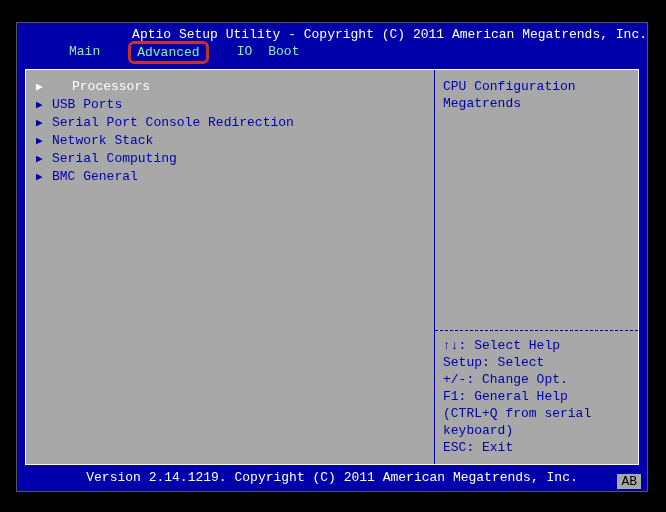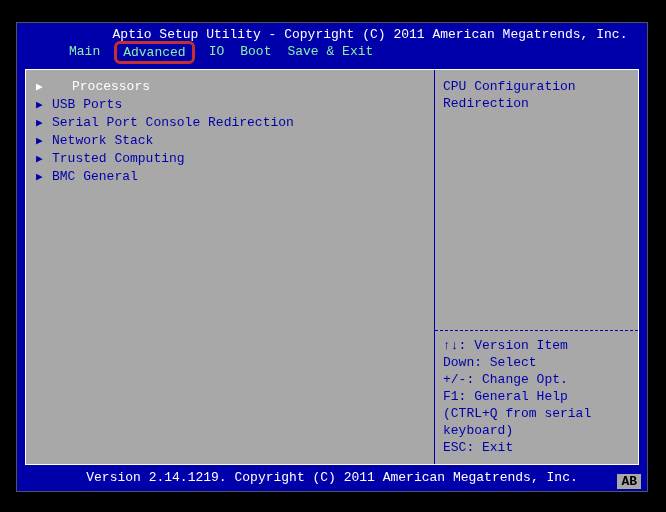--- a/index.html
+++ b/index.html
@@ -16,42 +16,42 @@
       top: 22px;
       left: 16px;
       width: 632px;
       height: 470px;
       background: #0000aa;
       border: 1px solid #555;
     }
     .header {
       color: #fff;
       padding: 4px 0 0 0;
-      text-align: center;
+      text-align: right;
     }
     .title-line {
       padding-left: 76px;
       white-space: pre;
     }
     .tabs {
       display: flex;
       padding: 2px 0 4px 48px;
       gap: 8px;
       color: #86efac;
     }
     .tab {
       padding: 0 4px;
       cursor: pointer;
     }
     .tab.active {
       position: relative;
       border: 3px solid #c43030;
       border-radius: 6px;
       padding: 1px 6px;
-      margin: -3px 2px;
+      margin: -3px 16px;
     }
     .main-area {
       position: absolute;
       top: 46px;
       left: 8px;
       right: 8px;
       bottom: 26px;
       background: #a8a8a8;
       border: 1px solid #fff;
       display: flex;
@@ -110,36 +110,35 @@
       text-align: center;
       padding: 2px 0;
     }
     .ab-badge {
       position: absolute;
       right: 6px;
       bottom: 2px;
       background: #a8a8a8;
       color: #000;
       padding: 0 4px;
-      font-weight: bold;
+      font-weight: normal;
     }
   </style>
 </head>
 <body>
 
 <div class="bios-frame">
 
   <div class="header">
     <div class="title-line">Aptio Setup Utility - Copyright (C) 2011 American Megatrends, Inc.</div>
     <div class="tabs" id="tabs">
         <div class="tab">Main</div>
         <div class="tab active">Advanced</div>
         <div class="tab">IO</div>
         <div class="tab">Boot</div>
-        <div class="tab">Save &amp; Exit</div>
       </div>
   </div>
 
   <div class="main-area">
     <div class="left-pane" id="menu">
         <div class="menu-item selected">
           <span class="arrow" style="color: rgb(255, 255, 255);">▶</span>
           <span class="label">Processors</span>
         </div>
         <div class="menu-item">
@@ -149,36 +148,36 @@
         <div class="menu-item">
           <span class="arrow" style="color: rgb(0, 0, 170);">▶</span>
           <span class="label">Serial Port Console Redirection</span>
         </div>
         <div class="menu-item">
           <span class="arrow" style="color: rgb(0, 0, 170);">▶</span>
           <span class="label">Network Stack</span>
         </div>
         <div class="menu-item">
           <span class="arrow" style="color: rgb(0, 0, 170);">▶</span>
-          <span class="label">Trusted Computing</span>
+          <span class="label">Serial Computing</span>
         </div>
         <div class="menu-item">
           <span class="arrow" style="color: rgb(0, 0, 170);">▶</span>
           <span class="label">BMC General</span>
         </div>
       </div>
     <div class="right-pane">
       <div class="help-top" id="help-top">
           <div>CPU Configuration</div>
-          <div>Redirection</div>
+          <div>Megatrends</div>
         </div>
       <div class="help-divider"></div>
       <div class="help-bottom" id="help-bottom">
-          <div>↑↓: Version Item</div>
-          <div>Down: Select</div>
+          <div>↑↓: Select Help</div>
+          <div>Setup: Select</div>
           <div>+/-: Change Opt.</div>
           <div>F1: General Help</div>
           <div>(CTRL+Q from serial</div>
           <div>keyboard)</div>
           <div>ESC: Exit</div>
         </div>
     </div>
   </div>
 
   <div class="footer">

